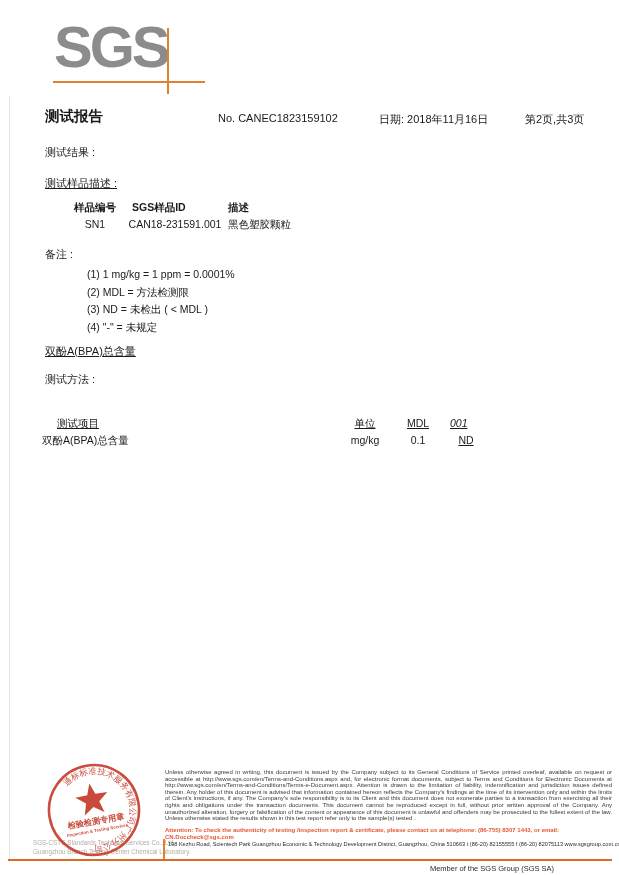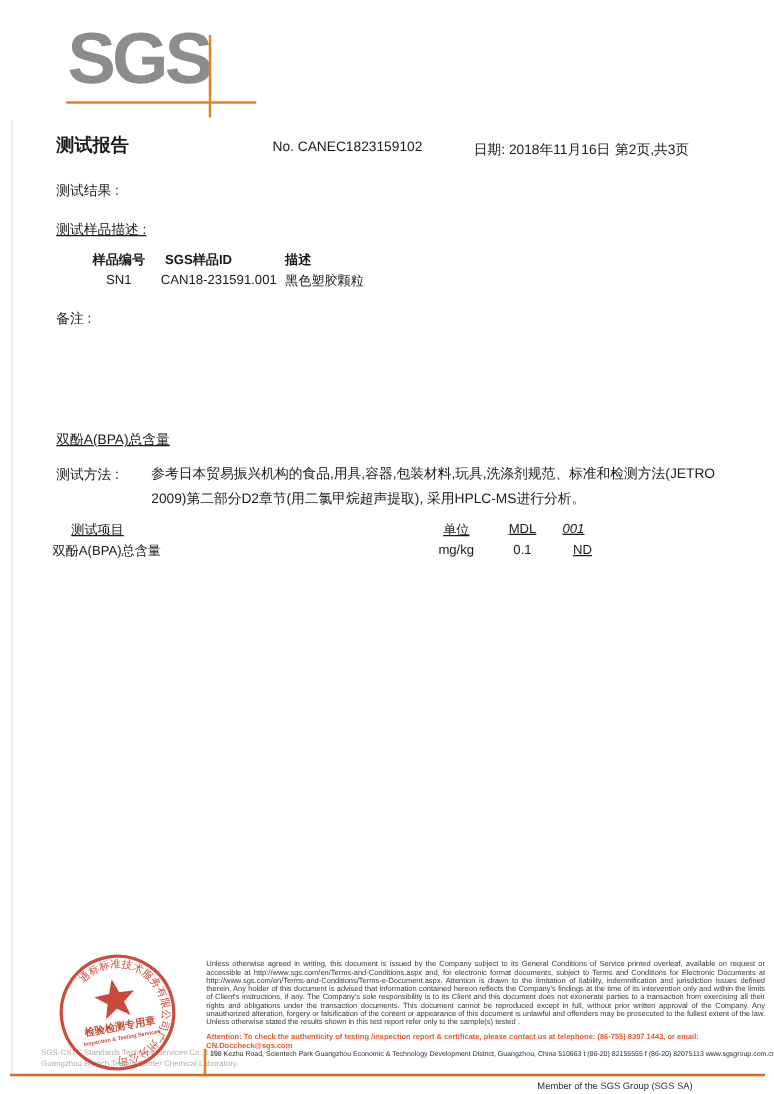--- a/index.html
+++ b/index.html
@@ -16,21 +16,21 @@
     letter-spacing:-3px; line-height:1;
   }
   .logo-hline { left:53px; top:81px; width:152px; height:2px; background:#e0812c; }
   .logo-vline { left:167px; top:28px; width:2px; height:66px; background:#e0812c; }
   .page-edge { left:9px; top:96px; width:1px; height:766px; background:#e4e4e4; }
 
   
   .doc-title { left:45px; top:107px; font-size:14.5px; font-weight:bold; }
   .report-no { left:218px; top:112px; font-size:11px; }
   .report-date { left:379px; top:112px; font-size:11px; }
-  .page-info { left:492px; top:112px; font-size:11px; }
+  .page-info { left:525px; top:112px; font-size:11px; }
 
   .sec-label { font-size:11px; }
   .u { text-decoration:underline; }
   .b { font-weight:normal; }
   .i { font-style:italic; }
 
   .test-results-label { left:45px; top:145px; }
   .sample-desc-label { left:45px; top:176px; }
 
   
@@ -97,24 +97,29 @@
   <div class="abs sec-label sample-desc-label u b">测试样品描述 :</div>
 
   <div class="abs st-h1">样品编号</div>
   <div class="abs st-h2">SGS样品ID</div>
   <div class="abs st-h3">描述</div>
   <div class="abs st-c1">SN1</div>
   <div class="abs st-c2">CAN18-231591.001</div>
   <div class="abs st-c3">黑色塑胶颗粒</div>
 
   <div class="abs sec-label notes-label">备注 :</div>
+  <div class="abs notes">
+    <div>(1) 1 mg/kg = 1 ppm = 0.0001%</div>
+    <div>(2) MDL = 方法检测限</div>
+    <div>(3) ND = 未检出 ( &lt; MDL )</div>
+    <div>(4) "-" = 未规定</div>
+  </div>
 
   <div class="abs bpa-heading u b">双酚A(BPA)总含量</div>
   <div class="abs sec-label method-label">测试方法 :</div>
-  <div class="abs method-text">参考日本贸易振兴机构的食品,用具,容器,包装材料,玩具,洗涤剂规范、标准和检测方法(JETRO 2009)第二部分D2章节(用二氯甲烷超声提取), 采用HPLC-MS进行分析。</div>
 
   <div class="abs rt-h-item u b">测试项目</div>
   <div class="abs rt-h-unit u b">单位</div>
   <div class="abs rt-h-mdl u b">MDL</div>
   <div class="abs rt-h-001 u b i">001</div>
   <div class="abs rt-c-item">双酚A(BPA)总含量</div>
   <div class="abs rt-c-unit">mg/kg</div>
   <div class="abs rt-c-mdl">0.1</div>
   <div class="abs rt-c-001">ND</div>
 

